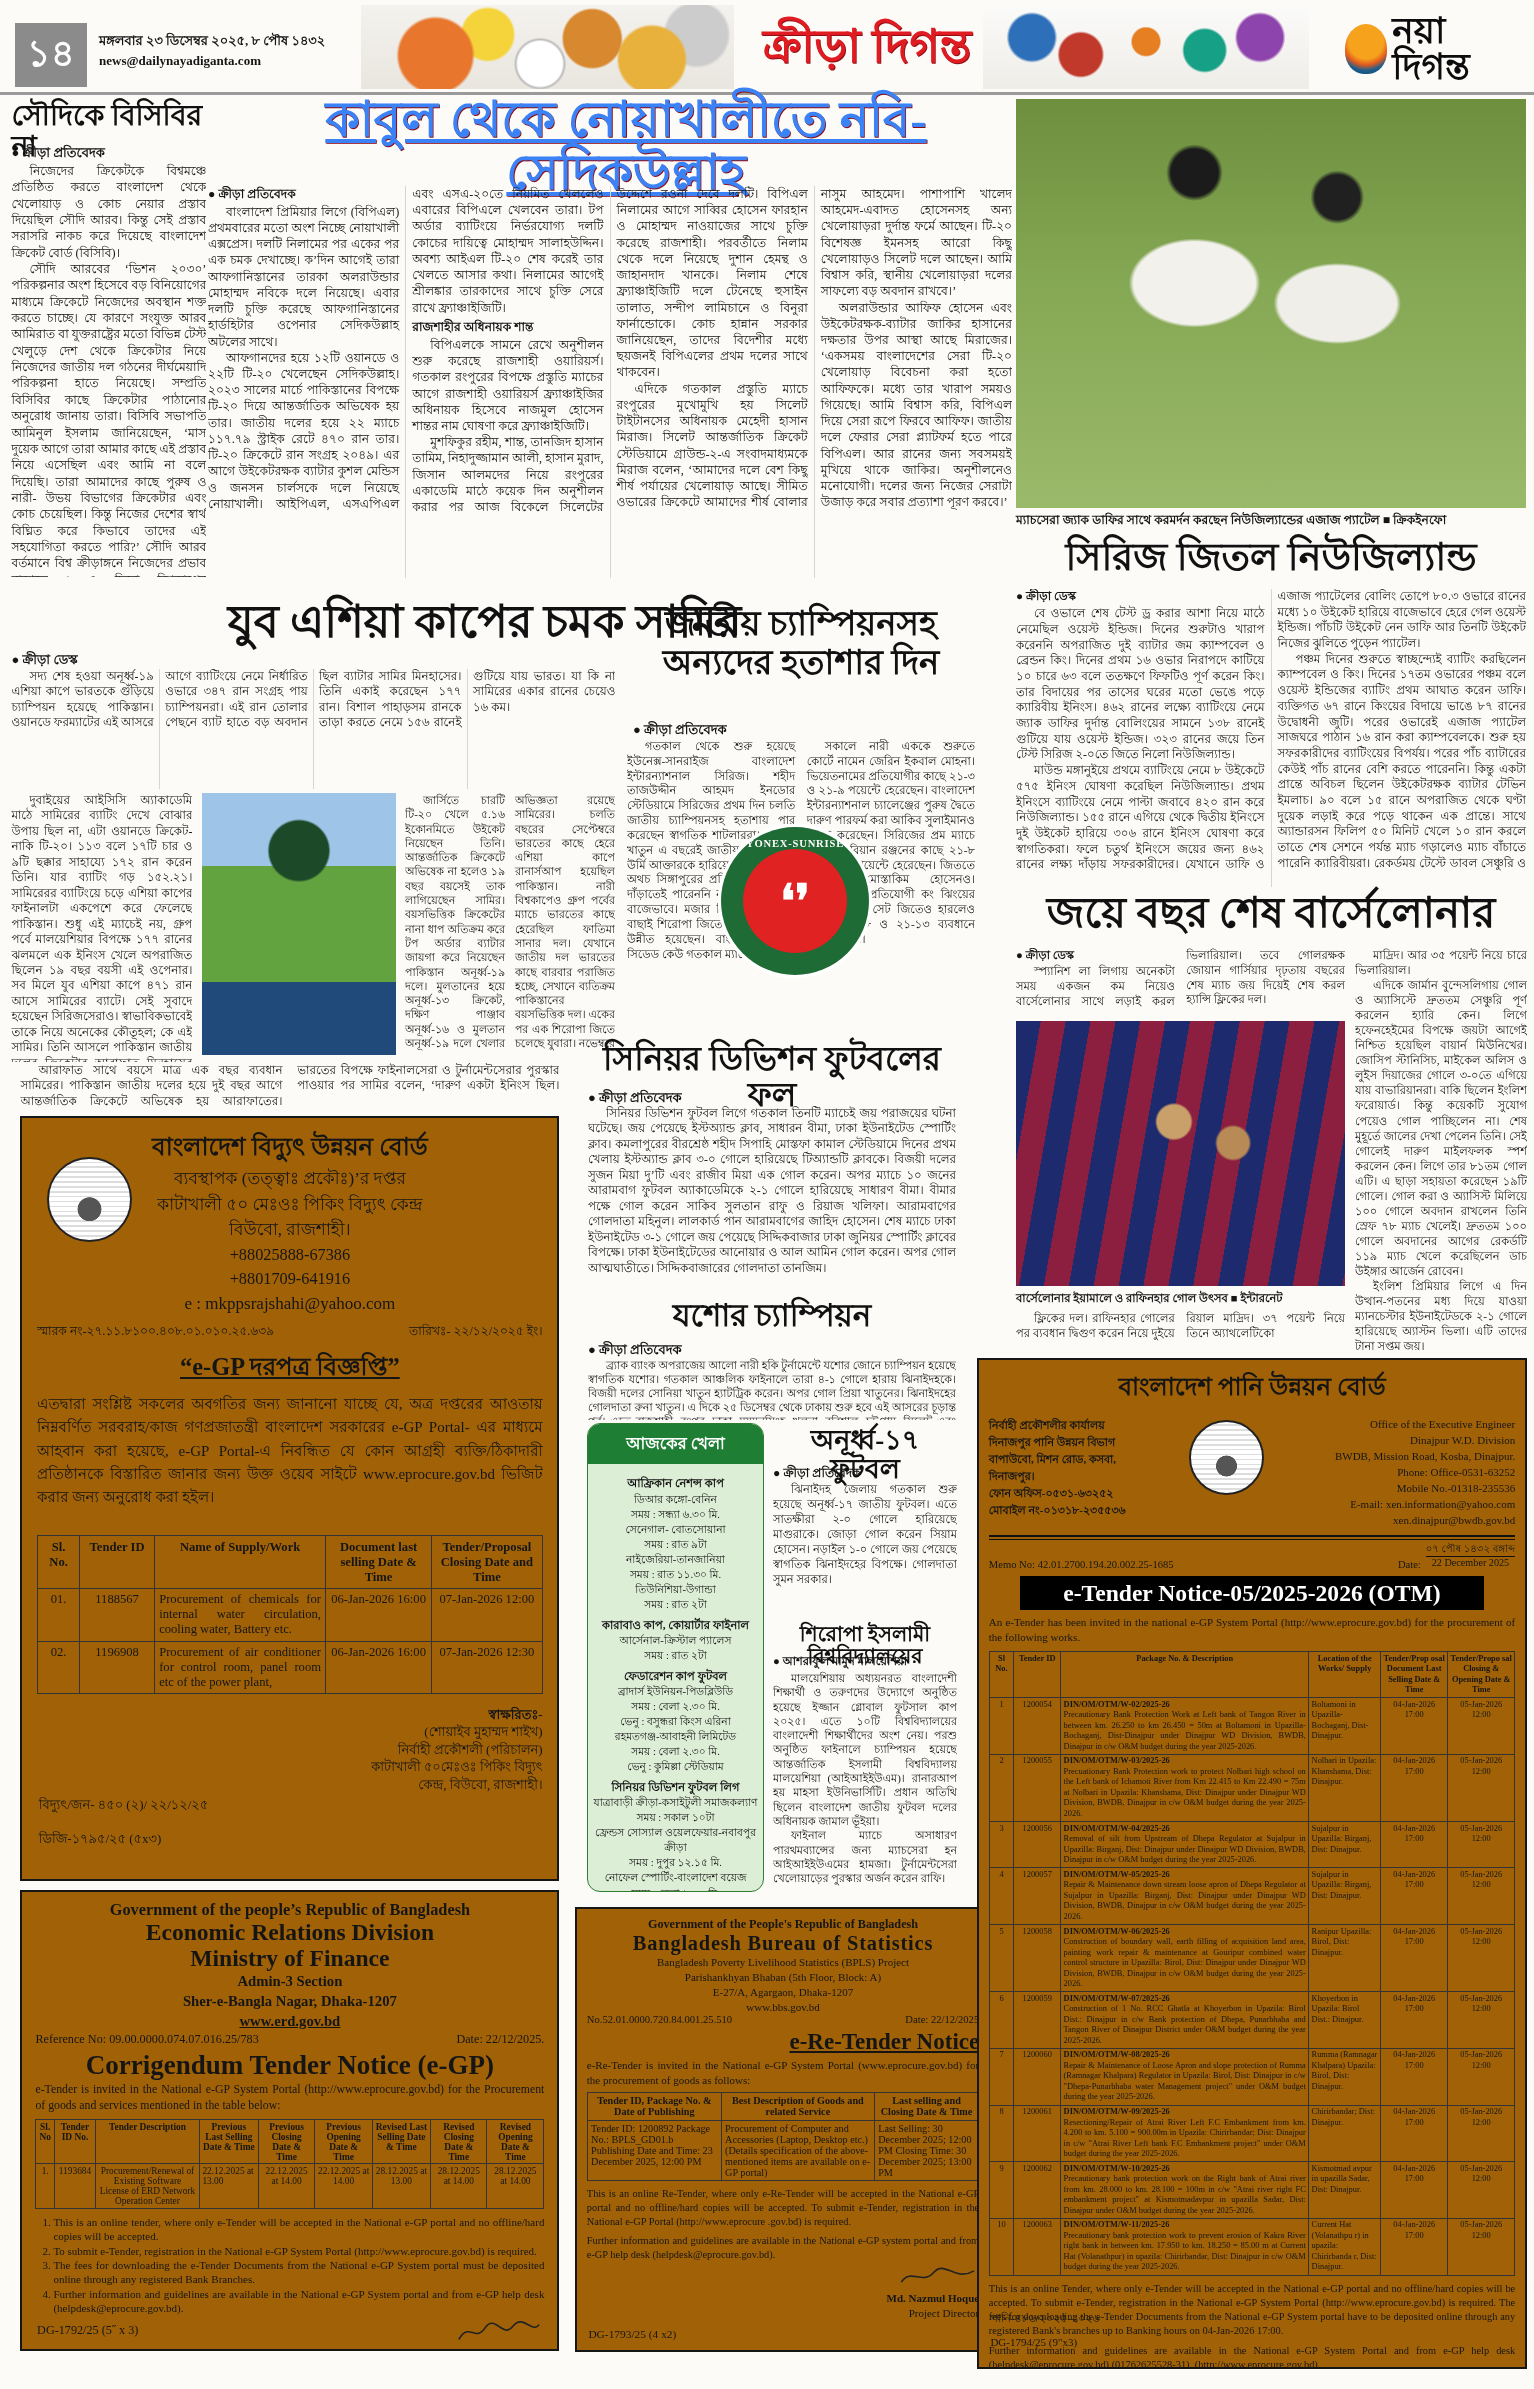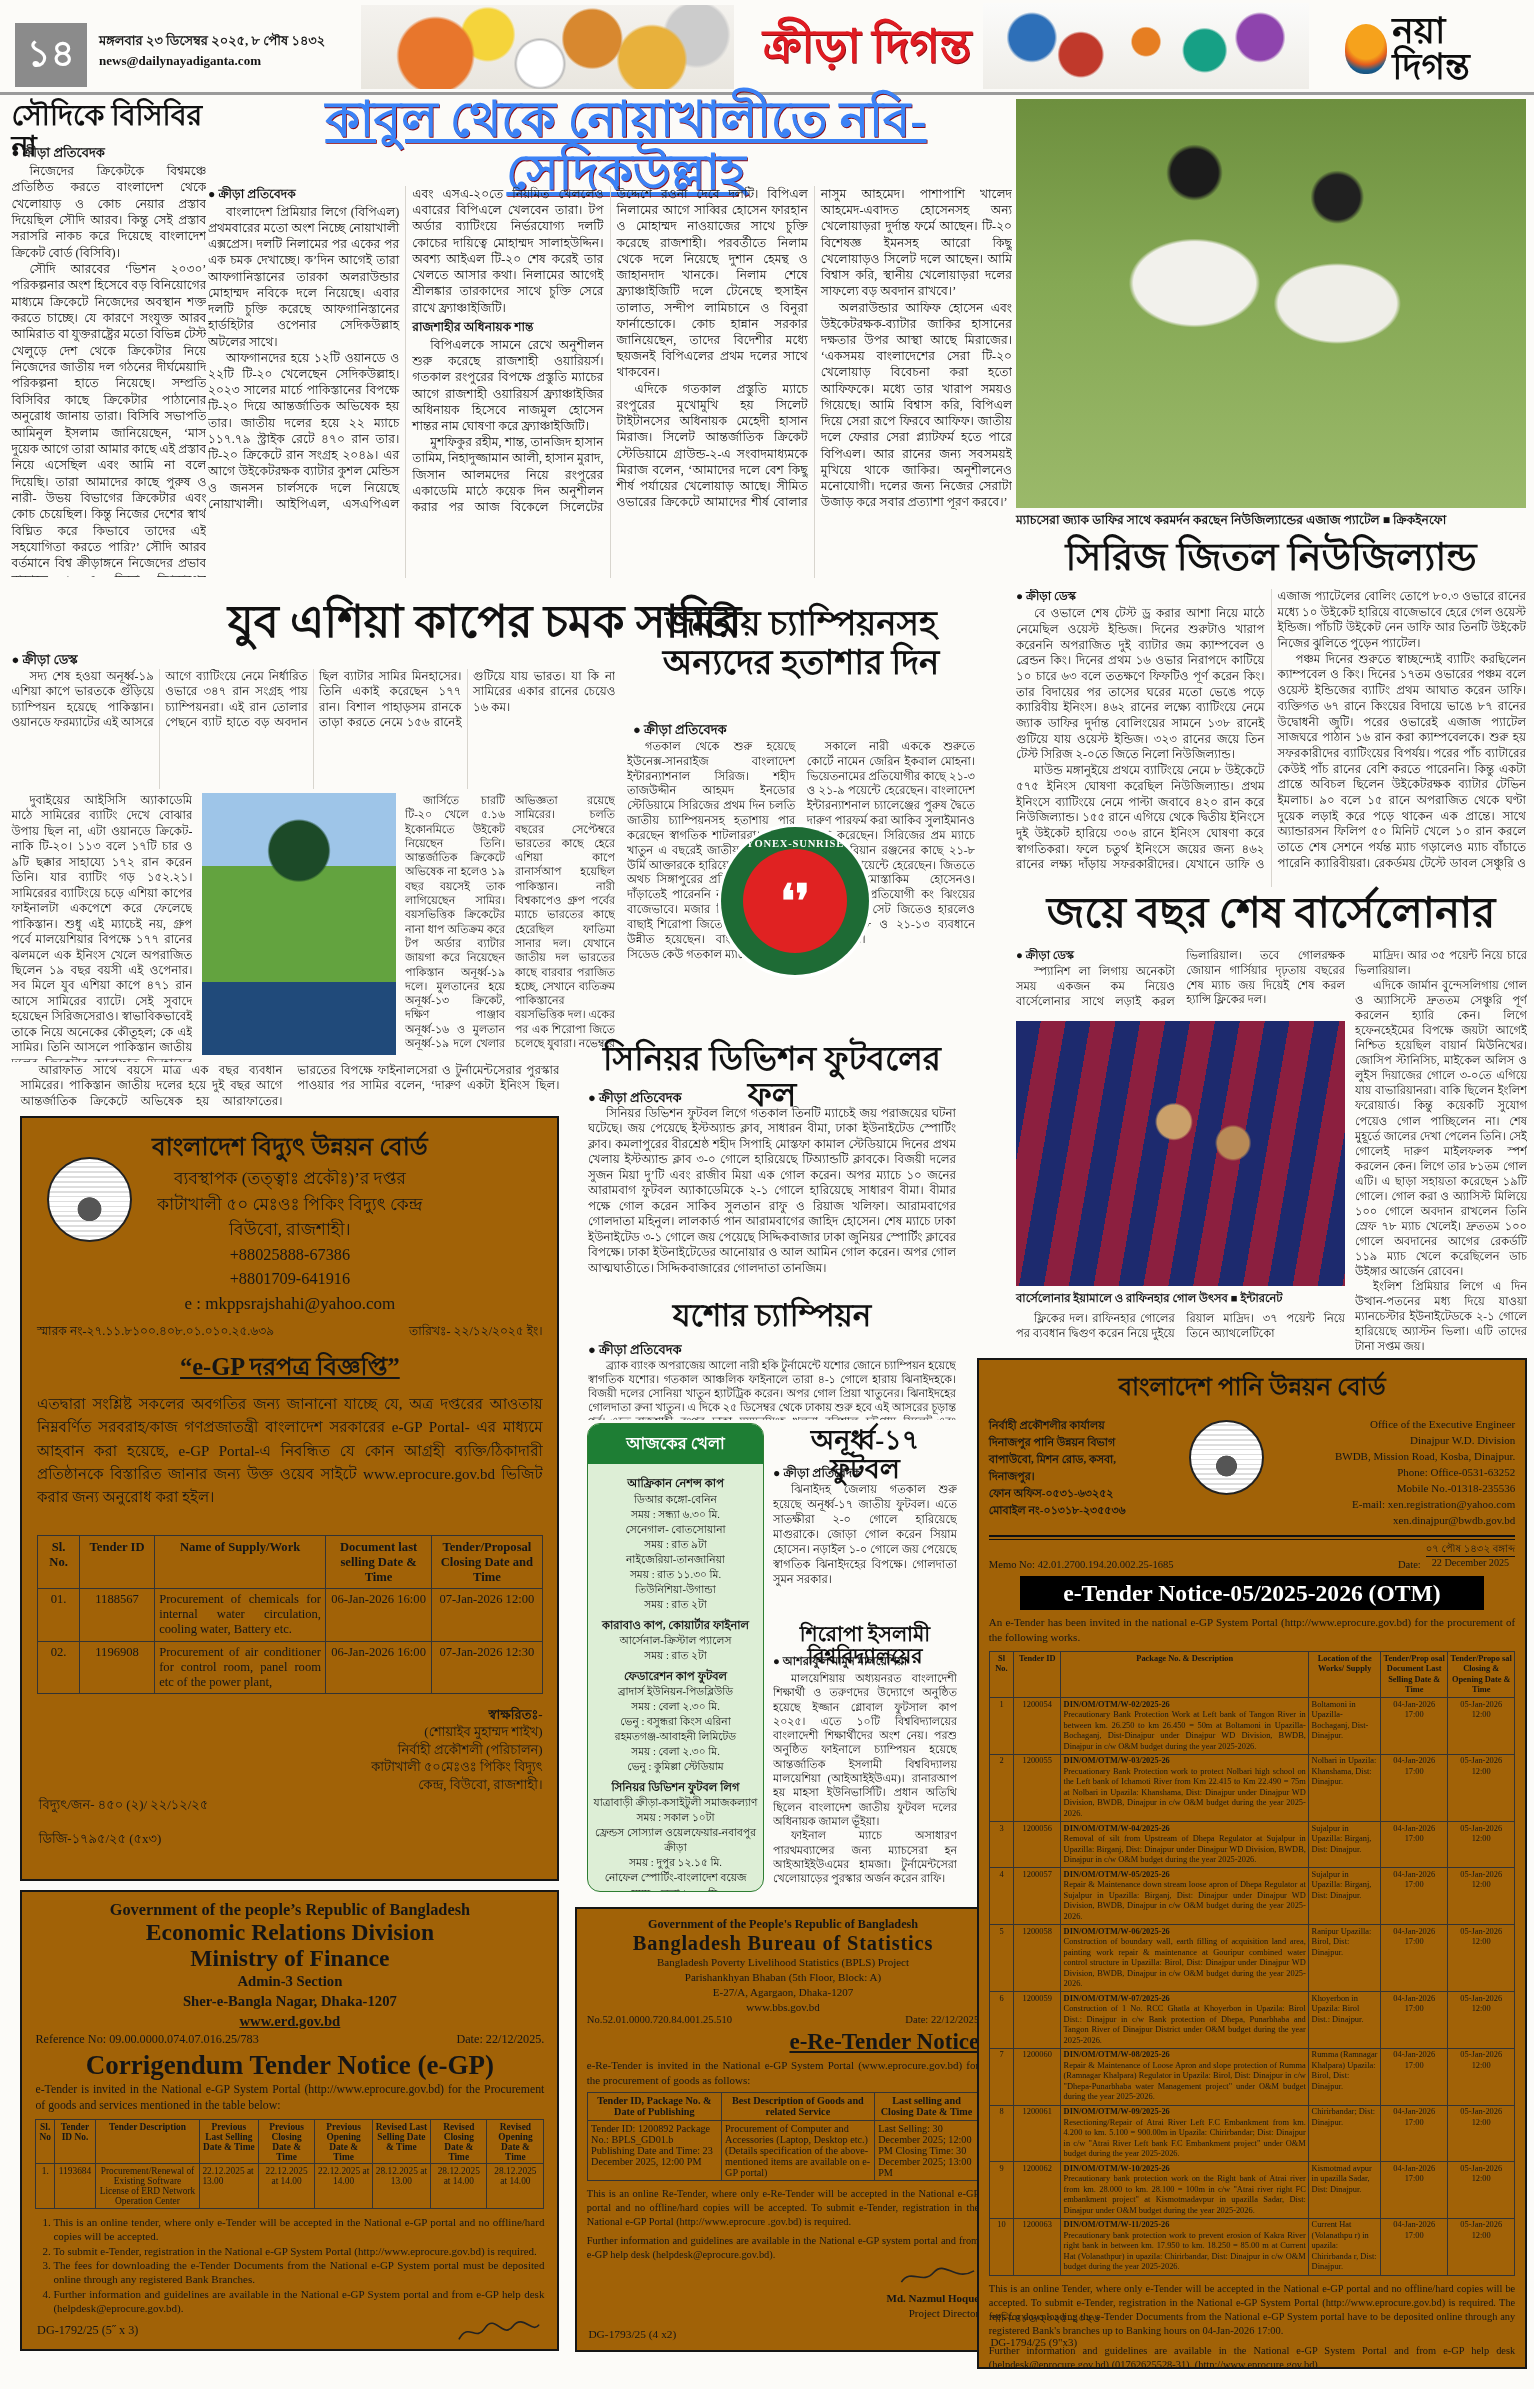--- a/index.html
+++ b/index.html
@@ -503,21 +503,21 @@
           <div>মোবাইল নং-০১৩১৮-২৩৫৫৩৬</div>
         </div>
       <div class="seal" id="bwdb-logo"></div>
       <div class="en-addr">
 
       <div>Office of the Executive Engineer</div>
           <div>Dinajpur W.D. Division</div>
           <div>BWDB, Mission Road, Kosba, Dinajpur.</div>
           <div>Phone: Office-0531-63252</div>
           <div>Mobile No.-01318-235536</div>
-          <div>E-mail: xen.registration@yahoo.com</div>
+          <div>E-mail: xen.information@yahoo.com</div>
           <div>xen.dinajpur@bwdb.gov.bd</div>
         </div>
     </div>
     <div class="dbl-rule"></div>
     <div class="memo-row">
       <span>Memo No: 42.01.2700.194.20.002.25-1685</span>
       <span style="display:flex;gap:4.9px;align-items:flex-end">
         <span>Date:</span>
         <span class="date-stack">
           <span class="bn">০৭ পৌষ ১৪৩২ বঙ্গাব্দ</span>

